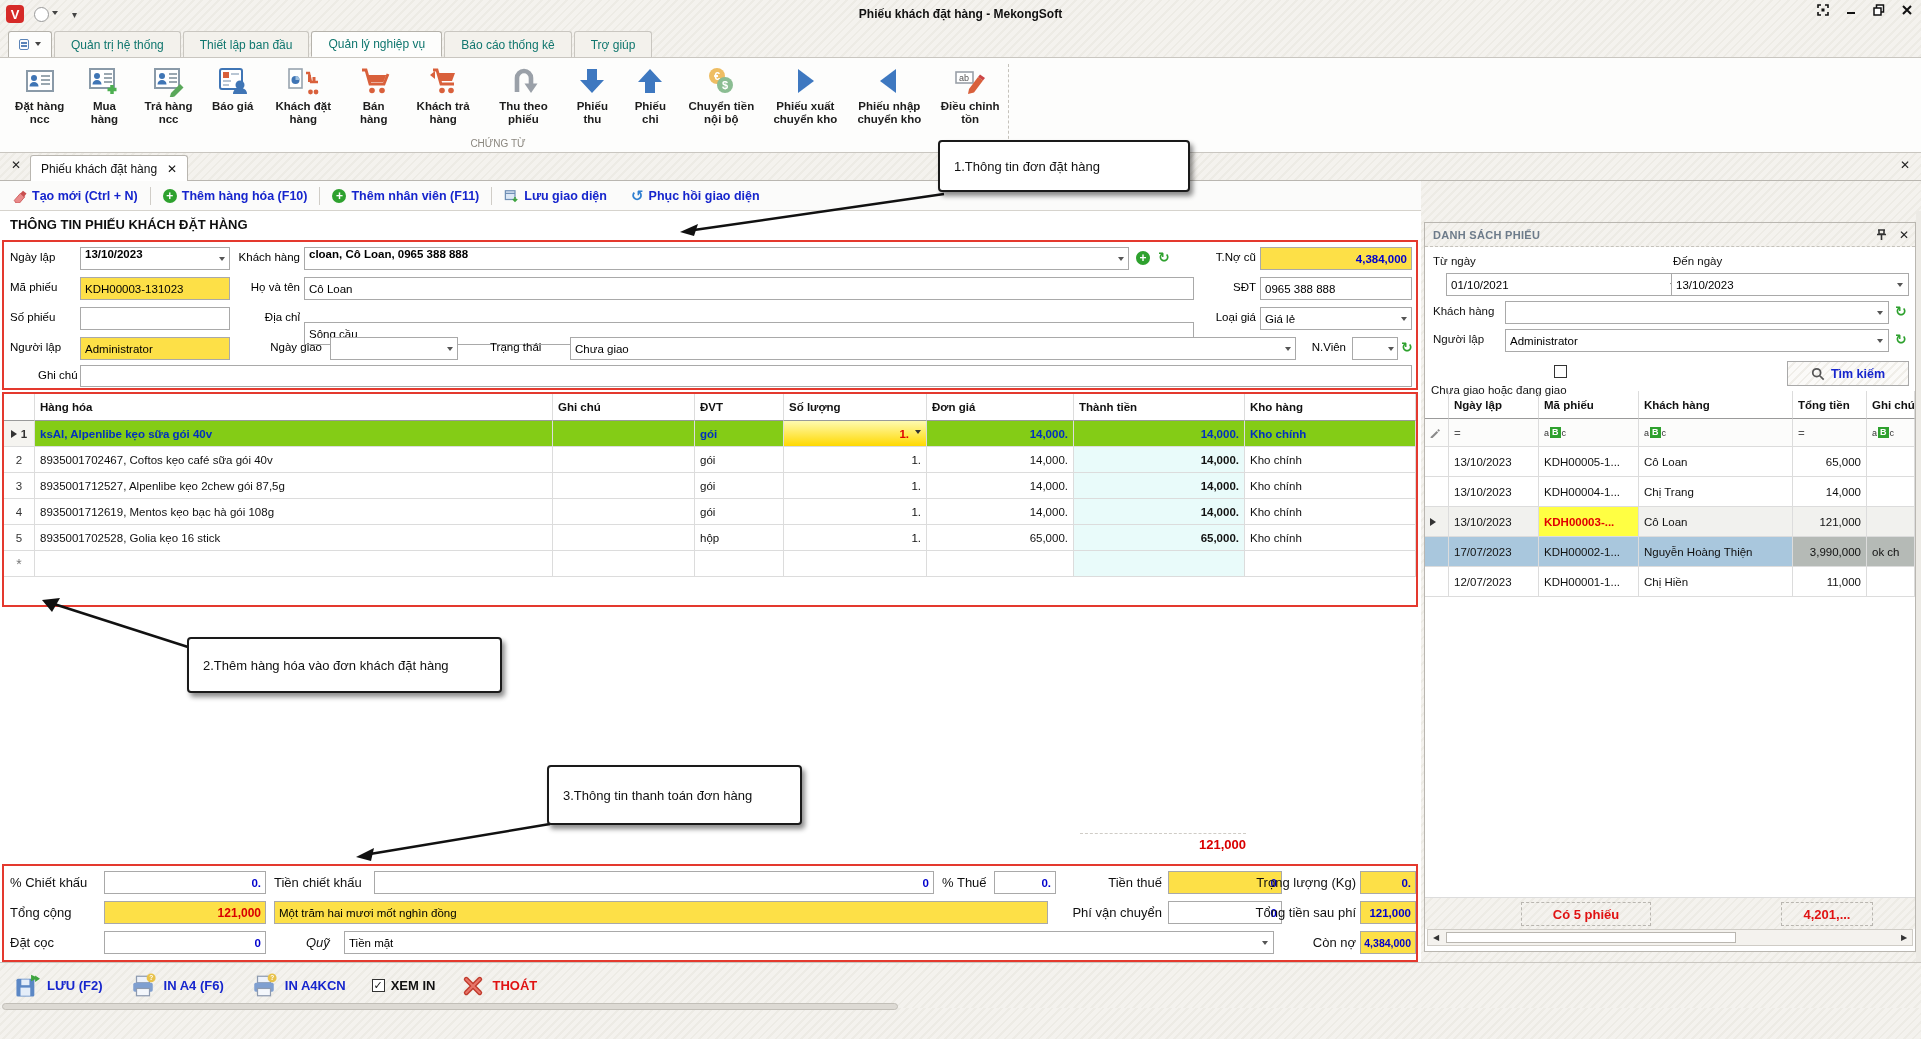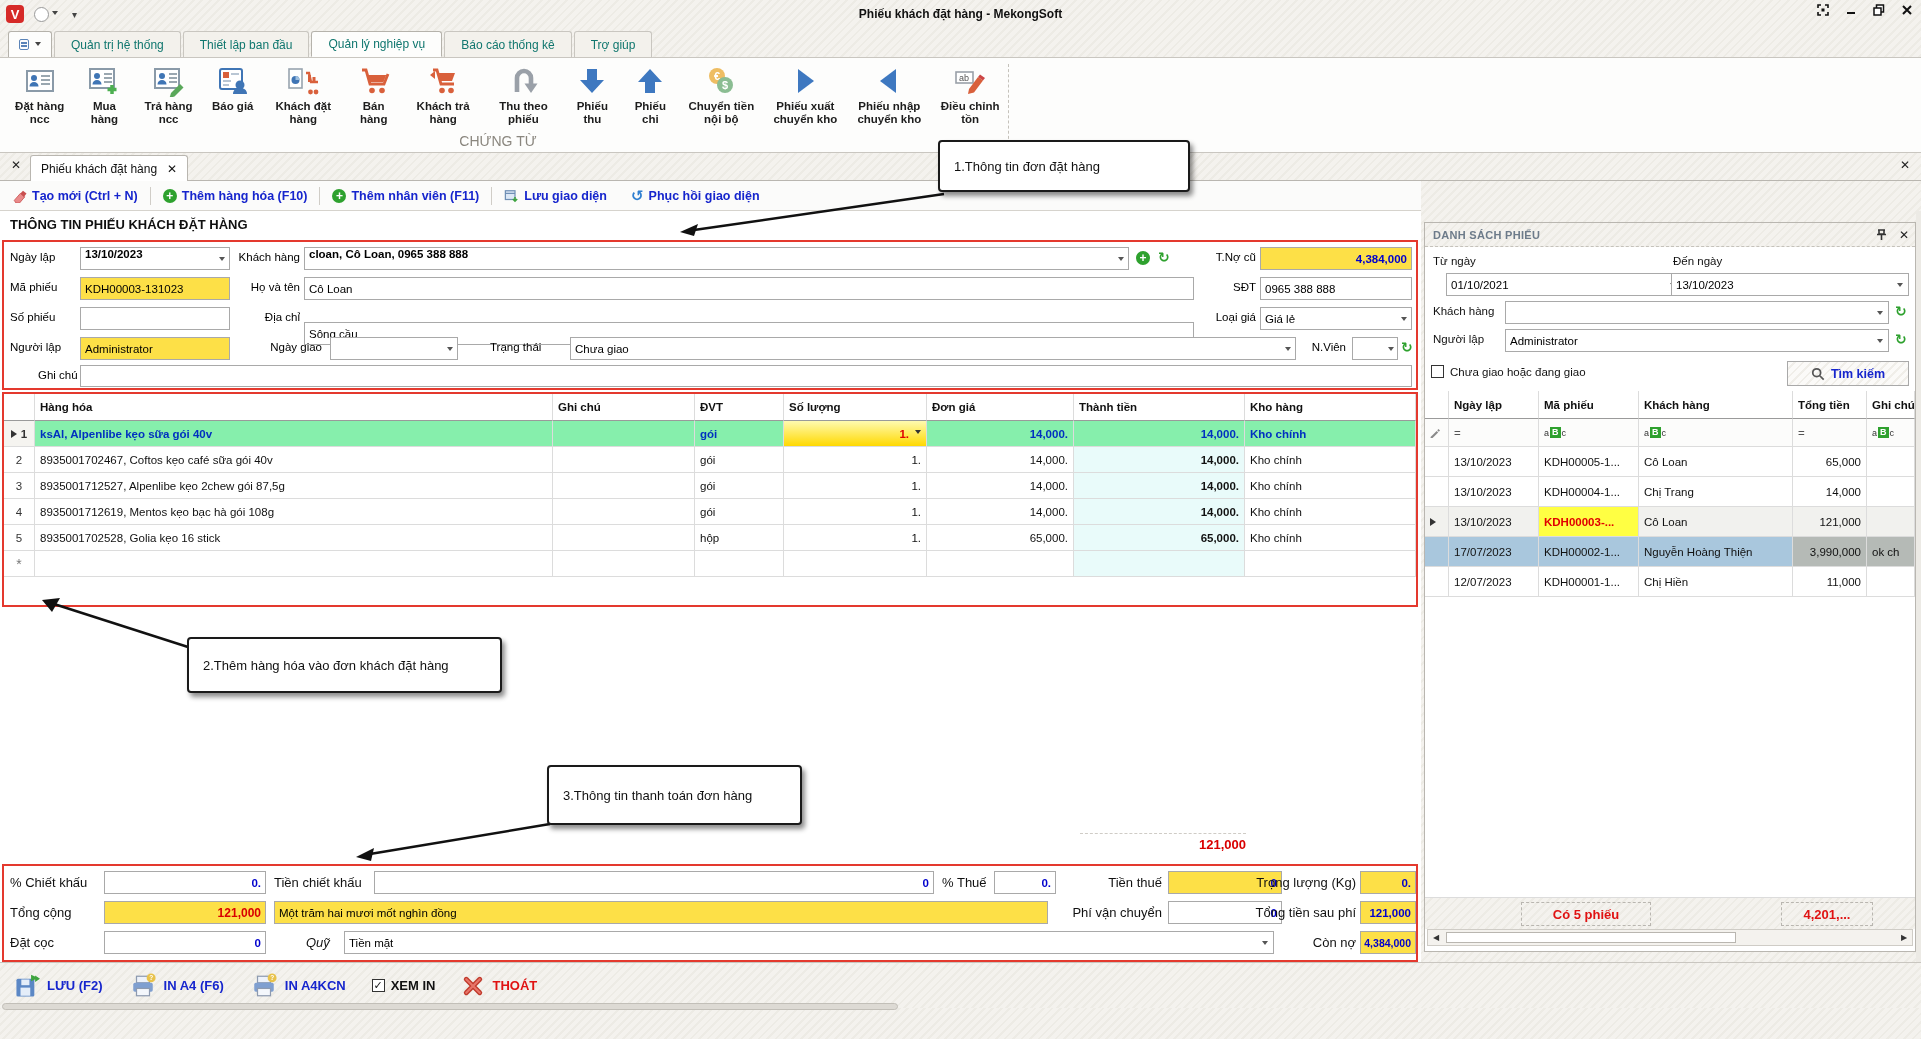--- a/index.html
+++ b/index.html
@@ -31,21 +31,21 @@
   .rtab.active{background:#fdfdfc;border-color:#b5b2ab;border-bottom-color:#fdfdfc;border-radius:3px 3px 0 0;font-weight:normal;}
   .rtab.plain{border:1px solid #c9c6c0;border-bottom:none;background:#f3f1ec;border-radius:3px 3px 0 0;}
 
   
   .ribbon{position:absolute;left:0;top:58px;width:100%;height:95px;background:#fdfdfc;border-bottom:1px solid #c9c6c0;}
   .rgroup{position:absolute;left:4px;top:2px;width:1005px;height:90px;}
   .ritems{display:flex;align-items:flex-start;}
   .ritem{display:flex;flex-direction:column;align-items:center;padding:4px 6px 0 6px;min-width:58px;max-width:84px;}
   .ritem .ico{width:34px;height:34px;display:flex;align-items:center;justify-content:center;}
   .ritem .cap{margin-top:2px;font-size:11.5px;font-weight:bold;color:#1d1d1d;text-align:center;line-height:1.15;}
-  .grouplabel{position:absolute;left:0;right:17px;bottom:1px;text-align:center;font-size:14px;color:#8a867e;}
+  .grouplabel{position:absolute;left:0;right:17px;bottom:1px;text-align:center;font-size:10px;color:#8a867e;}
   .gsep{position:absolute;left:1008px;top:6px;height:80px;border-left:1px dashed #c5c2bb;}
 
   
   .doctabs{position:absolute;left:0;top:153px;width:100%;height:28px;border-bottom:1px solid #b9b6b0;}
   .dt-x{position:absolute;top:5px;width:16px;height:16px;text-align:center;line-height:15px;font-weight:bold;font-size:12px;color:#222;}
   .dtab{position:absolute;left:30px;top:2px;height:26px;background:#fff;border:1px solid #b9b6b0;border-bottom:none;
         border-radius:3px 3px 0 0;display:flex;align-items:center;padding:0 10px;gap:10px;font-size:12px;}
 
   
   .actionbar{position:absolute;left:0;top:181px;width:1421px;height:30px;background:#fbfbfa;border-bottom:1px solid #d6d3cd;
@@ -74,21 +74,21 @@
   .plus-ic{position:absolute;width:14px;height:14px;border-radius:50%;background:#2ea12e;color:#fff;
            font-weight:bold;font-size:12px;display:flex;align-items:center;justify-content:center;}
 
   
   .grid{display:grid;grid-template-columns:31px 518px 142px 89px 143px 147px 171px 1fr;}
   .gc{border-right:1px solid #dcdcdc;border-bottom:1px solid #dcdcdc;padding:0 5px;display:flex;align-items:center;
       font-size:11.5px;height:26px;overflow:hidden;white-space:nowrap;}
   .gh{font-weight:bold;height:27px;border-bottom:1px solid #9a9a9a;background:#fff;}
   .num{justify-content:flex-end;}
   .tt{background:#e9fbfa;font-weight:bold;}
-  .grow-sel .gc{background:#86efac;color:#0030c0;font-weight:bold;}
+  .grow-sel .gc{background:#84cc16;color:#0030c0;font-weight:bold;}
   .grow-sel .gc.mk{background:#f5f4f0;color:#333;}
   .qty-sel{background:linear-gradient(#fffab0,#ffd900) !important;color:#e00000 !important;position:relative;}
   .mk{justify-content:center;color:#333;}
   .newrow-star{font-size:14px;color:#777;}
 
   
   .callout{position:absolute;background:#fff;border:2px solid #1a1a1a;border-radius:4px;box-shadow:3px 4px 5px rgba(0,0,0,.45);
            display:flex;align-items:center;padding:0 14px;font-size:13px;color:#111;z-index:30;}
   .arrow-svg{position:absolute;z-index:29;pointer-events:none;}
 
@@ -658,21 +658,21 @@
     <div class="p-field" style="left:80px;top:78px;width:384px;">
       <span class="caret" style="right:5px;top:9px;"></span>
     </div>
     <span class="refresh-ic" style="left:470px;top:81px;">↻</span>
     <span class="p-lbl" style="left:8px;top:110px;">Người lập</span>
     <div class="p-field" style="left:80px;top:106px;width:384px;display:flex;align-items:center;">
       <span>Administrator</span>
       <span class="caret" style="right:5px;top:9px;"></span>
     </div>
     <span class="refresh-ic" style="left:470px;top:109px;">↻</span>
-    <div style="position:absolute;left:6px;top:142px;display:flex;align-items:flex-end;gap:6px;">
+    <div style="position:absolute;left:6px;top:142px;display:flex;align-items:flex-end;gap:6px;flex-direction:column;">
       <span class="chkbox"></span>
       <span style="font-size:11.5px;">Chưa giao hoặc đang giao</span>
     </div>
     <div class="searchbtn">
       <svg width="14" height="14" viewBox="0 0 16 16">
           <circle cx="6.5" cy="6.5" r="4.5" fill="none" stroke="#555" stroke-width="2"></circle>
           <path d="M10 10l4.5 4.5" stroke="#555" stroke-width="2"></path>
         </svg>
       <span>Tìm kiếm</span>
     </div>

